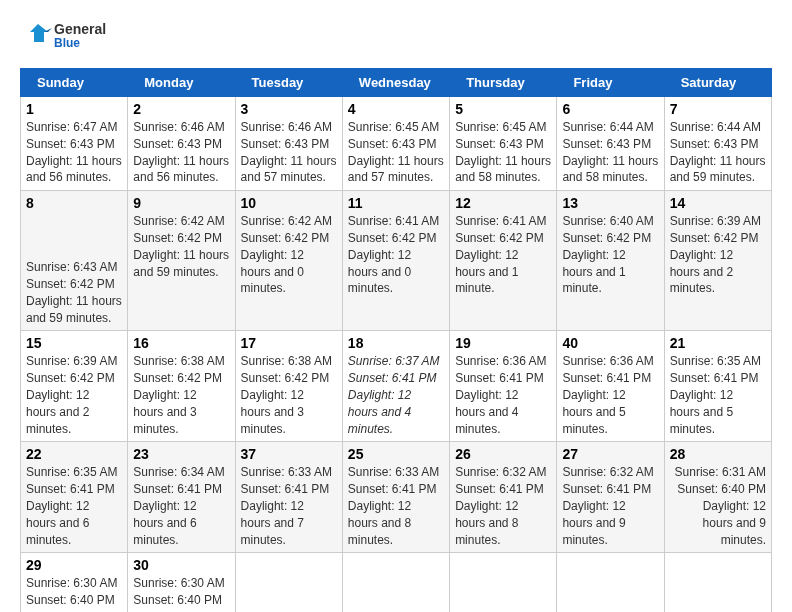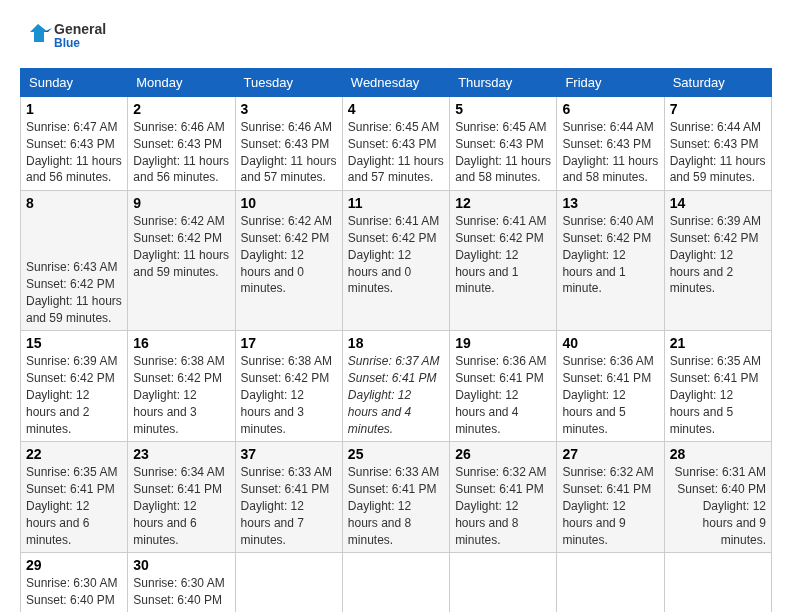--- a/index.html
+++ b/index.html
@@ -34,24 +34,24 @@
       color: #555;
     }
     table {
       width: 100%;
       border-collapse: collapse;
       font-size: 11px;
     }
     th {
       background-color: #1565c0;
       color: #fff;
-      padding: 6px 8px;
+      padding: 6px 16px;
       text-align: left;
       font-size: 13px;
-      font-weight: normal;
+      font-weight: bold;
       border: 1px solid #1565c0;
     }
     td {
       vertical-align: top;
       padding: 4px 5px;
       border: 1px solid #ccc;
       min-height: 80px;
       width: 14.28%;
       background: #fff;
     }

